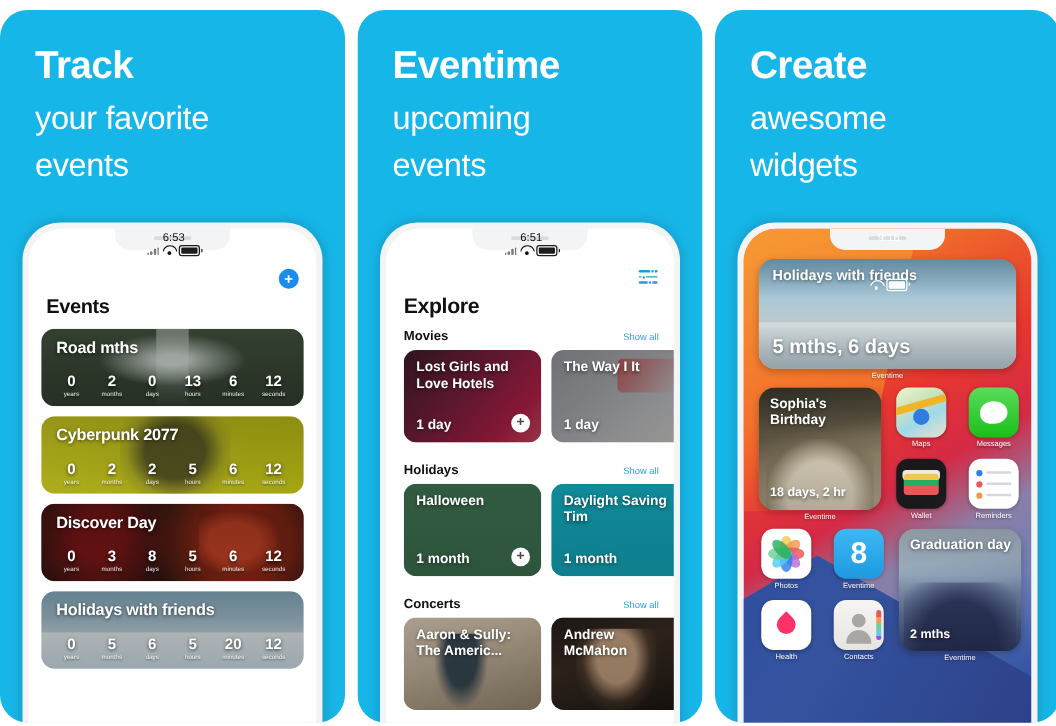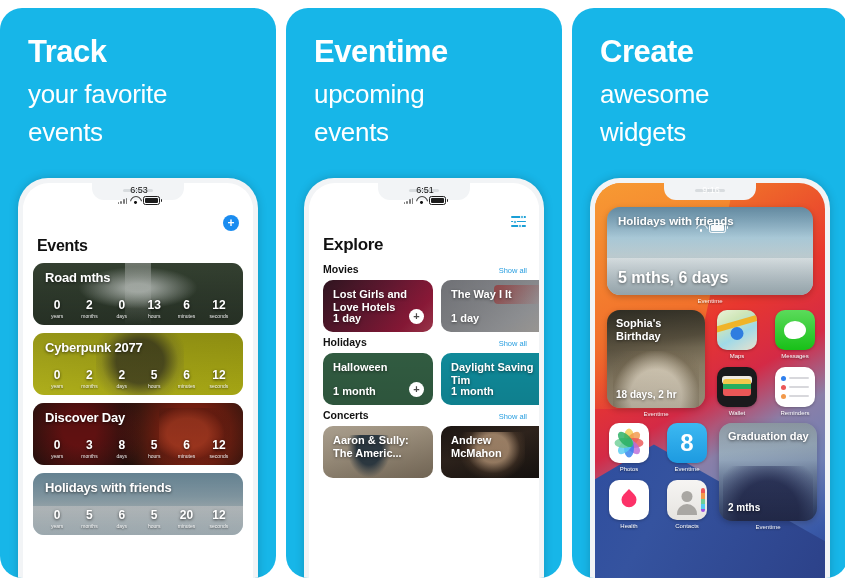--- a/index.html
+++ b/index.html
@@ -61,26 +61,26 @@
 
   
   .p2-body{position:absolute;top:22px;left:0;right:0;bottom:0;background:#fff;}
   .filter-icon{position:absolute;right:13px;top:10px;width:15px;height:13px;}
   .filter-icon span{position:absolute;left:0;width:15px;height:1.8px;background:#1a9fd6;border-radius:2px;}
   .filter-icon span:nth-child(1){top:1px}.filter-icon span:nth-child(2){top:5.6px}.filter-icon span:nth-child(3){top:10.2px}
   .filter-icon b{position:absolute;width:4px;height:4px;border-radius:50%;background:#1a9fd6;border:1.2px solid #fff;box-sizing:border-box;}
   .filter-icon b:nth-of-type(1){top:0px;left:9px}.filter-icon b:nth-of-type(2){top:4.6px;left:2px}.filter-icon b:nth-of-type(3){top:9.2px;left:7px}
   .p2-title{position:absolute;left:14px;top:30px;font-size:17px;font-weight:bold;color:#111;letter-spacing:-0.3px;}
   .sections{position:absolute;left:0;right:0;top:58px;}
-  .sec{margin-bottom:4px;}
+  .sec{margin-bottom:16px;}
   .sec-head{display:flex;align-items:baseline;justify-content:space-between;padding:0 12px 5px 14px;}
   .sec-head .t{font-size:10.5px;font-weight:bold;color:#111;}
   .sec-head .a{font-size:7.5px;color:#2a9fe0;}
   .tiles{display:flex;gap:8px;padding-left:14px;}
-  .tile{position:relative;width:110px;height:52px;border-radius:10px;overflow:hidden;flex:0 0 auto;}
+  .tile{position:relative;width:110px;height:74px;border-radius:10px;overflow:hidden;flex:0 0 auto;}
   .tile .tart{position:absolute;inset:0;}
   .tile .tshade{position:absolute;inset:0;background:linear-gradient(180deg,rgba(0,0,0,.22),rgba(0,0,0,.28));}
   .tile .tnm{position:absolute;left:10px;right:6px;top:8px;color:#fff;font-size:11px;font-weight:bold;line-height:1.16;text-shadow:0 1px 3px rgba(0,0,0,.55);}
   .tile .tsub{position:absolute;left:10px;bottom:8px;color:#fff;font-size:11px;font-weight:bold;text-shadow:0 1px 3px rgba(0,0,0,.5);}
   .tile .tplus{position:absolute;right:9px;bottom:8px;width:15px;height:15px;border-radius:50%;background:#fff;color:#4a4a4a;display:flex;align-items:center;justify-content:center;font-size:11px;font-weight:bold;line-height:1;}
   .t-lostgirls{background:linear-gradient(135deg,#3b1a28 0%,#7d1f3e 45%,#b52048 78%,#d24a66 100%);}
   .t-theway{background:linear-gradient(150deg,#8e9096 0%,#a6a8ad 40%,#bdbfc3 70%,#d7d2cb 100%);}
   .t-theway::after{content:"";position:absolute;right:6%;top:10%;width:46%;height:36%;background:linear-gradient(120deg,rgba(200,50,50,.65),rgba(255,255,255,.1));border-radius:4px;}
   .t-halloween{background:#3f7553;}
   .t-daylight{background:#14b0c4;}

